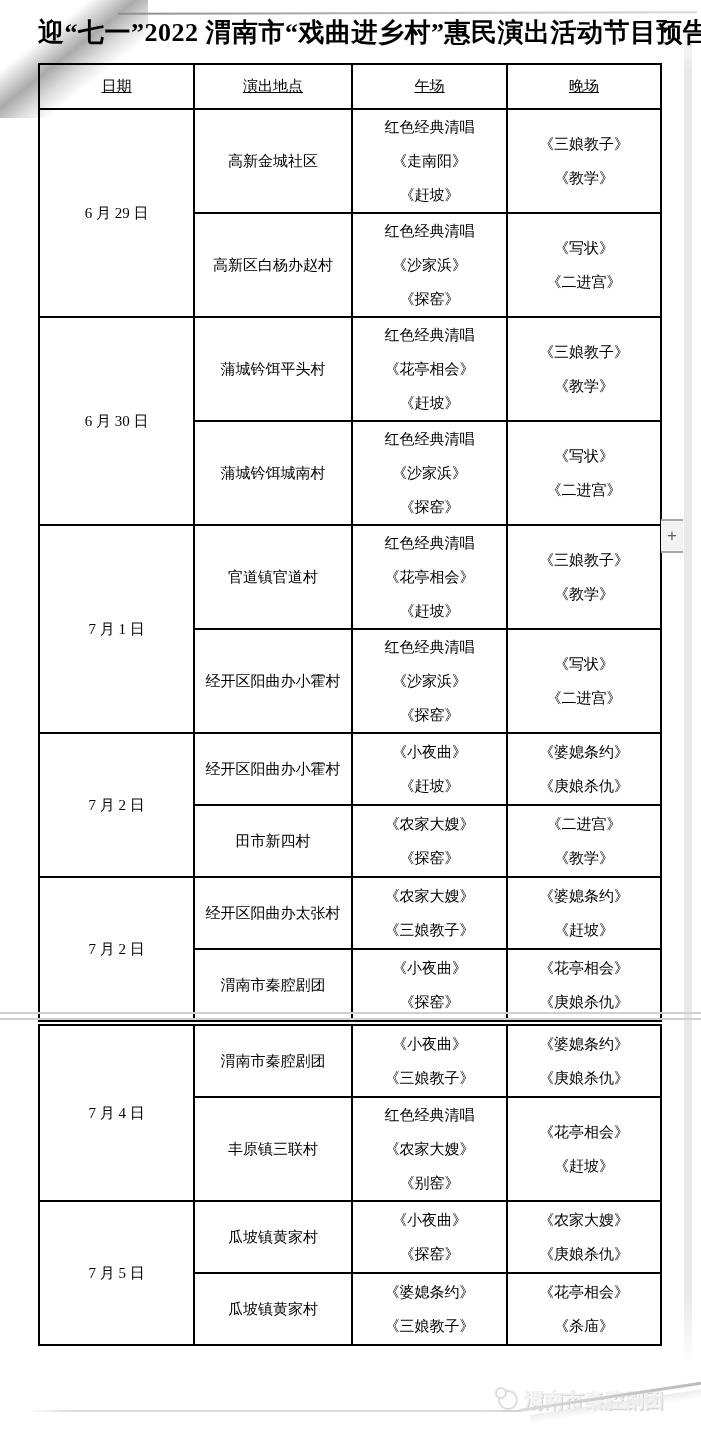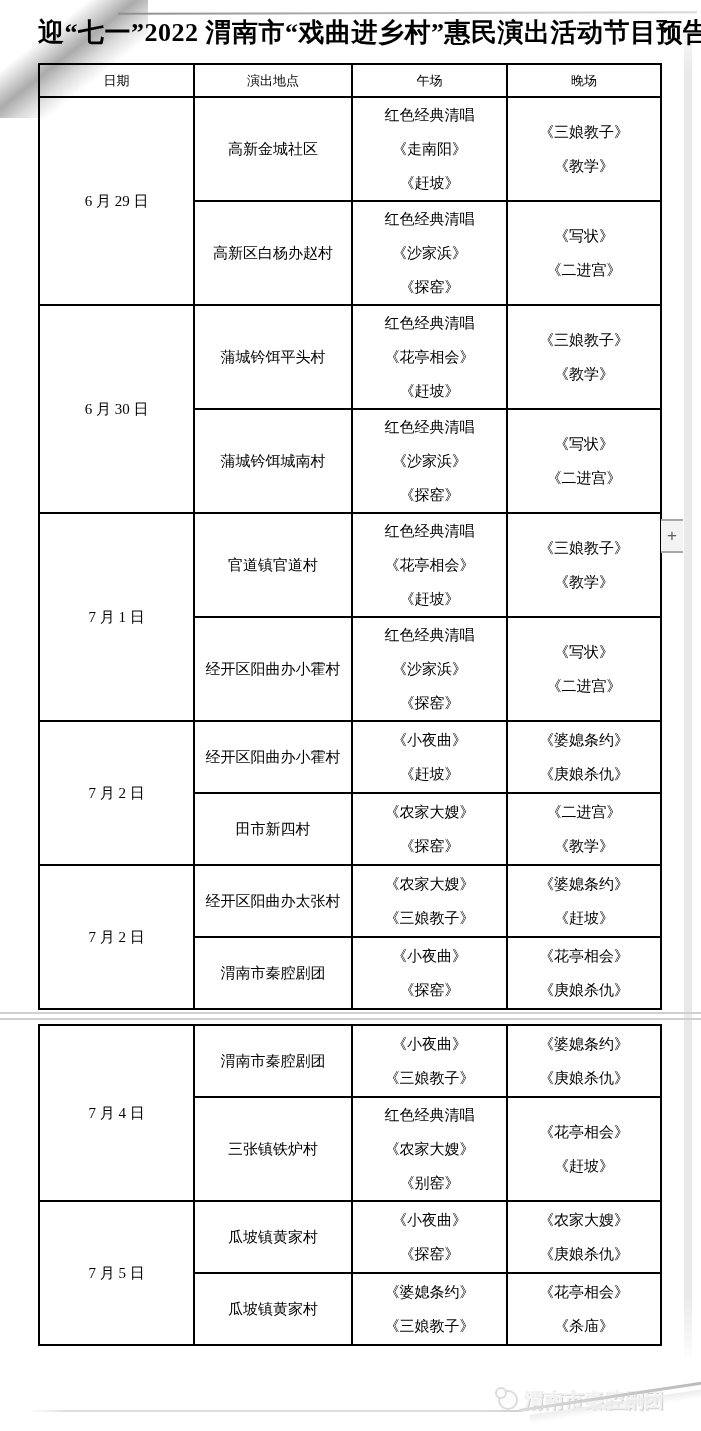--- a/index.html
+++ b/index.html
@@ -57,21 +57,21 @@
     position:absolute; left:38px; width:622px;
     border-collapse:collapse; table-layout:fixed;
     font-size:15px;
   }
   #table-page-0 { top:63px; }
   #table-page-1 { top:1024px; }
   .sched td, .sched th {
     border:2px solid #000; text-align:center; vertical-align:middle;
     font-weight:normal; padding:0; overflow:hidden;
   }
-  .sched th { height:33px; font-size:13px; }
+  .sched th { height:45px; font-size:15px;text-decoration:underline; }
   tr.row-tall  { height:104px; }
   tr.row-short { height:72px; }
   .line { line-height:34px; white-space:nowrap; }
   .date-cell, .loc-cell { white-space:nowrap;border-radius:25px; }
   
   .expand-btn {
     position:absolute; left:661px; top:519px; width:22px; height:34px;
     background:#f3f3f3;
     border-top:2px solid #a8a8a8; border-bottom:2px solid #a8a8a8;
     color:#5c5c5c; font-size:17px; line-height:30px; text-align:center;
@@ -257,21 +257,21 @@
           <td class="noon-cell">
             <div class="line">《小夜曲》</div>
             <div class="line">《三娘教子》</div>
           </td>
           <td class="evening-cell">
             <div class="line">《婆媳条约》</div>
             <div class="line">《庚娘杀仇》</div>
           </td>
         </tr>
         <tr class="row-tall">
-          <td class="loc-cell">三张镇铁炉村</td>
+          <td class="loc-cell">丰原镇三联村</td>
           <td class="noon-cell">
             <div class="line">红色经典清唱</div>
             <div class="line">《农家大嫂》</div>
             <div class="line">《别窑》</div>
           </td>
           <td class="evening-cell">
             <div class="line">《花亭相会》</div>
             <div class="line">《赶坡》</div>
           </td>
         </tr>

